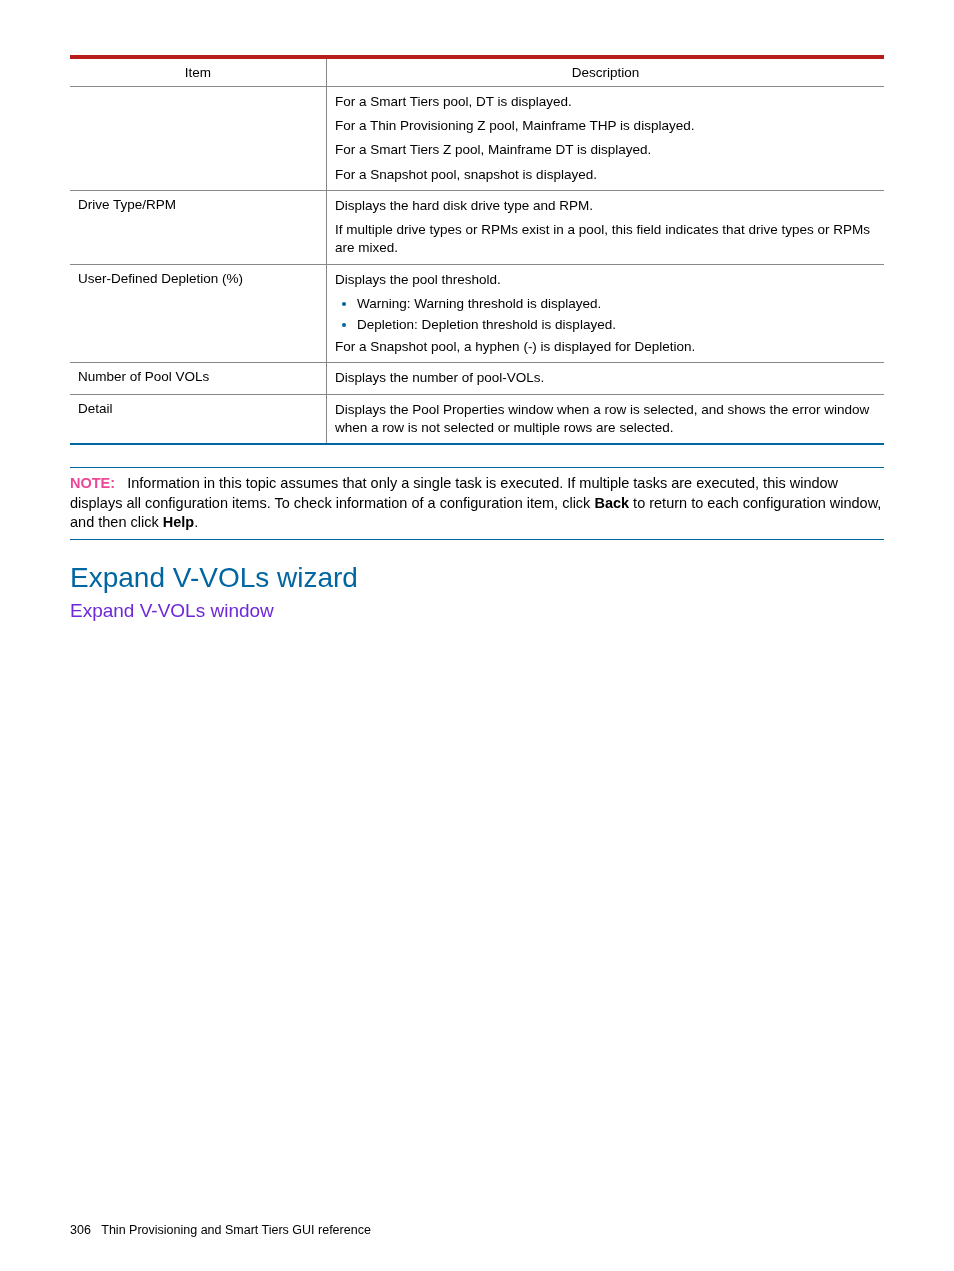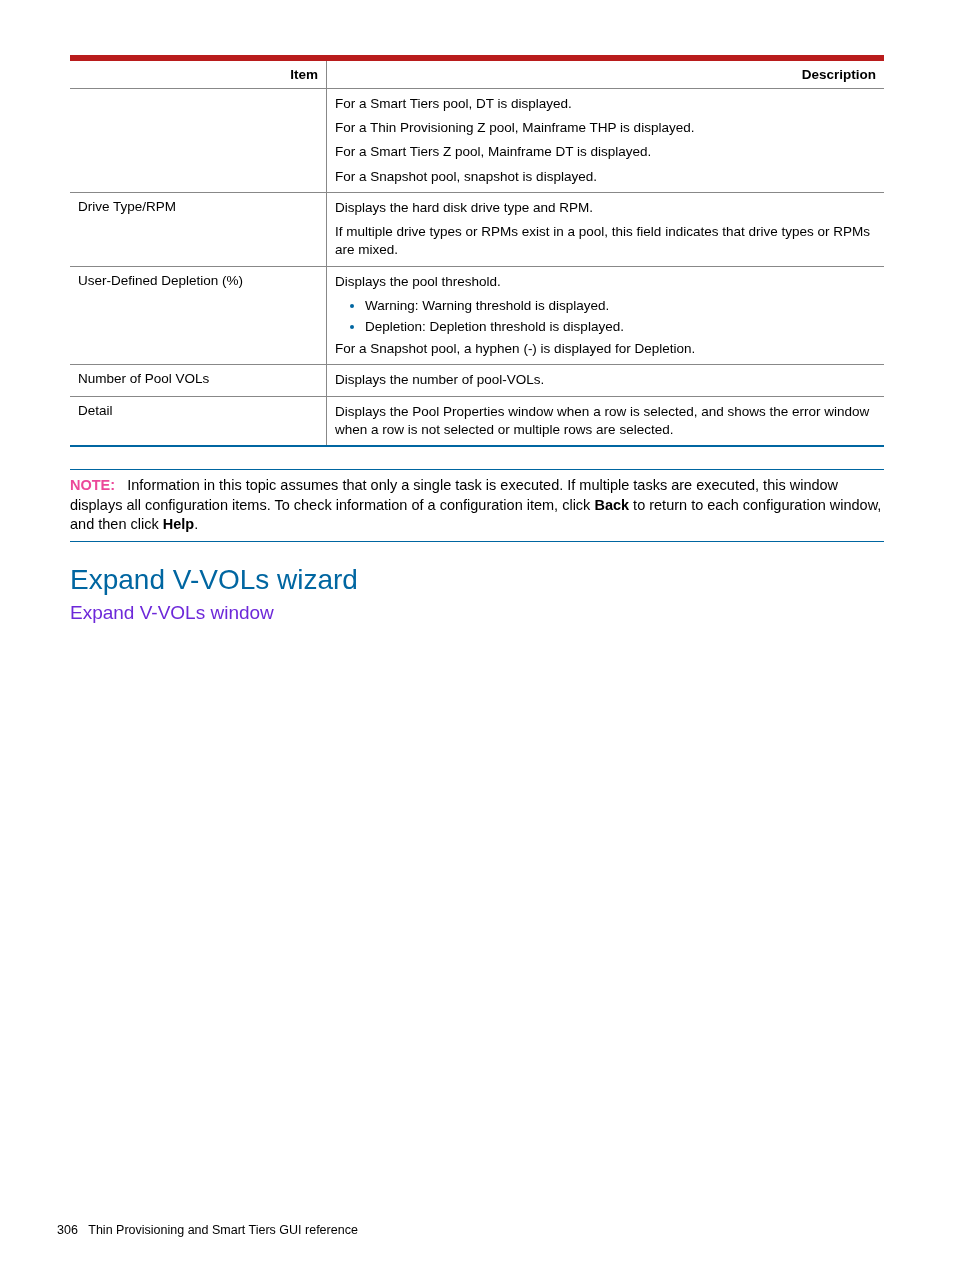--- a/index.html
+++ b/index.html
@@ -15,24 +15,24 @@
   }
   .page {
     padding: 55px 70px 0 70px;
   }
   table {
     width: 100%;
     border-collapse: collapse;
     font-size: 13.5px;
   }
   th {
-    text-align: right;
-    font-weight: bold;
+    text-align: center;
+    font-weight: normal;
     padding: 6px 8px;
-    border-top: 6px solid #b91c1c;
+    border-top: 4px solid #b91c1c;
     border-bottom: 1px solid #888;
     vertical-align: top;
   }
   td {
     padding: 6px 8px;
     border-bottom: 1px solid #888;
     vertical-align: top;
   }
   th:first-child, td:first-child {
     width: 240px;
@@ -43,21 +43,21 @@
     line-height: 1.35;
   }
   td p:last-child {
     margin-bottom: 0;
   }
   ul {
     margin: 4px 0;
     padding-left: 22px;
   }
   ul li {
-    margin: 3px 8px;
+    margin: 3px 0;
     line-height: 1.35;
   }
   ul li::marker {
     color: #0066a1;
   }
   .last-row td {
     border-bottom: 2px solid #0066a1;
   }
   .note-block {
     margin-top: 22px;
@@ -84,21 +84,21 @@
     margin: 6px 0 6px 0;
   }
   .body-text {
     font-size: 14.5px;
     margin: 4px 0 0 70px;
     line-height: 1.35;
   }
   .footer {
     position: absolute;
     bottom: 34px;
-    left: 57px;
+    left: 70px;
     font-size: 12.5px;
   }
 </style>
 </head>
 <body>
 
 <div class="page">
   <table>
     <thead>
       <tr>

